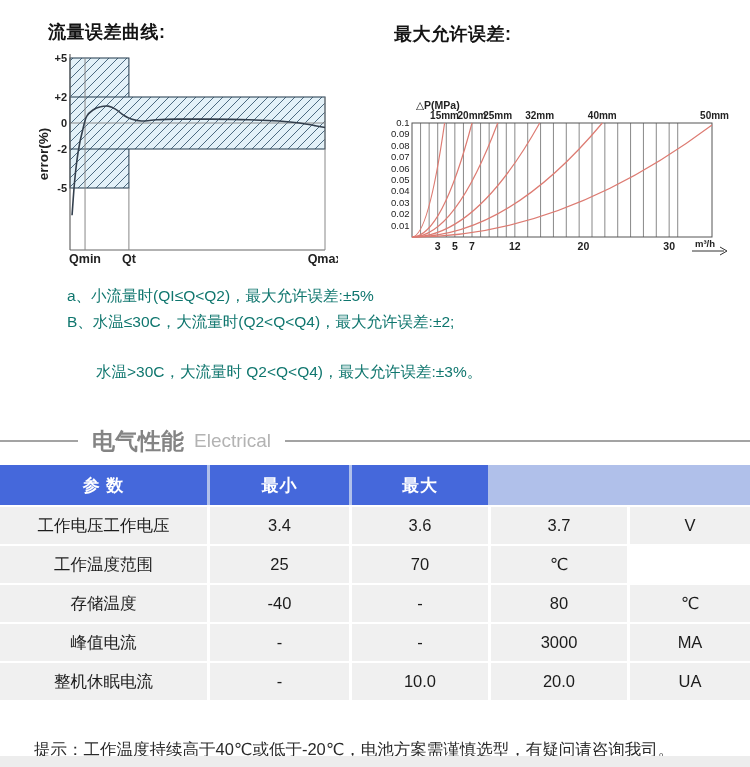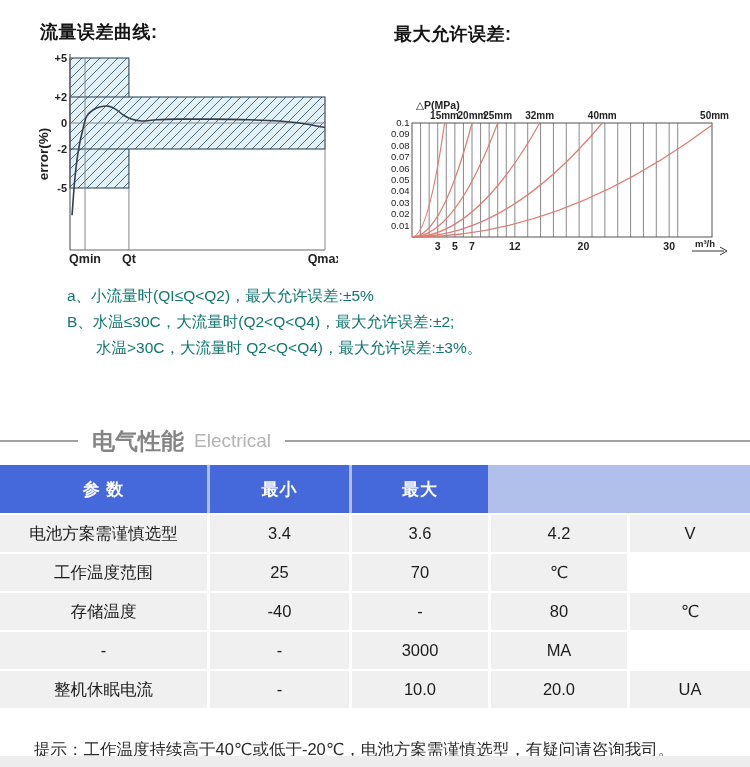--- a/index.html
+++ b/index.html
@@ -1,34 +1,34 @@
 <!DOCTYPE html>
 <html><head>
 <meta charset="utf-8">
 <style>
   html,body{margin:0;padding:0;background:#fff;}
   .page{position:relative;width:750px;height:767px;background:#ffffff;overflow:hidden;
         font-family:"Liberation Sans","DejaVu Sans",sans-serif;}
   .ctitle{position:absolute;font-size:18px;font-weight:600;color:#141414;letter-spacing:.5px;}
-  #title-flow{left:40px;top:20px;}
+  #title-flow{left:48px;top:20px;}
   #title-press{left:394px;top:22px;}
   #flow-svg{position:absolute;left:38px;top:48px;}
   #press-svg{position:absolute;left:390px;top:96px;}
   svg text{font-family:"Liberation Sans","DejaVu Sans",sans-serif;fill:#222;}
   .notes{position:absolute;left:67px;top:283px;font-size:15.5px;color:#0f766e;line-height:26px;}
-  .notes .indent{padding-left:29px;}
+  .notes .indent{padding-left:29px;margin-top:24px;}
   .sec{position:absolute;top:424px;left:0;width:750px;height:34px;display:flex;align-items:center;}
   .sec .line-l{width:78px;height:2px;background:#a3a3a3;}
   .sec .t1{margin:0 10px 0 14px;font-size:23px;font-weight:700;color:#848484;}
   .sec .t2{font-size:19px;color:#b3b3b3;margin-right:14px;}
   .sec .line-r{flex:1;height:2px;background:#a3a3a3;}
   .tablewrap{position:absolute;left:0;top:465px;width:750px;}
   .thead,.tr{display:grid;grid-template-columns:207px 139px 136px 136px 1fr;column-gap:3px;}
   .thead{background:#b0c0ea;margin-bottom:2px;}
-  .th{background:#4568db;color:#fff;height:48px;display:flex;align-items:center;justify-content:center;
+  .th{background:#4568db;color:#fff;height:40px;display:flex;align-items:center;justify-content:center;
       font-size:17px;font-weight:600;letter-spacing:1px;}
   .tr{margin-bottom:2px;background:#ffffff;}
   .td{background:#f0f0f0;height:37px;display:flex;align-items:center;justify-content:center;
       font-size:16.5px;color:#1c1c1c;}
   .footer{position:absolute;left:34px;top:739px;width:700px;font-size:16.5px;color:#2a2a2a;}
   .bstrip{position:absolute;left:0;top:756px;width:750px;height:11px;background:#ededed;}
 </style>
 </head>
 <body>
 
@@ -143,40 +143,41 @@
   </div>
 
   <div class="tablewrap">
     <div class="thead" id="t-head">
         <div class="th">参 数</div>
         <div class="th">最小</div>
         <div class="th">最大</div>
       </div>
     <div id="t-body">
         <div class="tr">
-          <div class="td">电池方案需谨慎选型</div>
+          <div class="td">工作电压工作电压</div>
           <div class="td">3.4</div>
           <div class="td">3.6</div>
-          <div class="td">4.2</div>
+          <div class="td">3.7</div>
           <div class="td">V</div>
         </div>
         <div class="tr">
           <div class="td">工作温度范围</div>
           <div class="td">25</div>
           <div class="td">70</div>
           <div class="td">℃</div>
         </div>
         <div class="tr">
           <div class="td">存储温度</div>
           <div class="td">-40</div>
           <div class="td">-</div>
           <div class="td">80</div>
           <div class="td">℃</div>
         </div>
         <div class="tr">
+          <div class="td">峰值电流</div>
           <div class="td">-</div>
           <div class="td">-</div>
           <div class="td">3000</div>
           <div class="td">MA</div>
         </div>
         <div class="tr">
           <div class="td">整机休眠电流</div>
           <div class="td">-</div>
           <div class="td">10.0</div>
           <div class="td">20.0</div>

